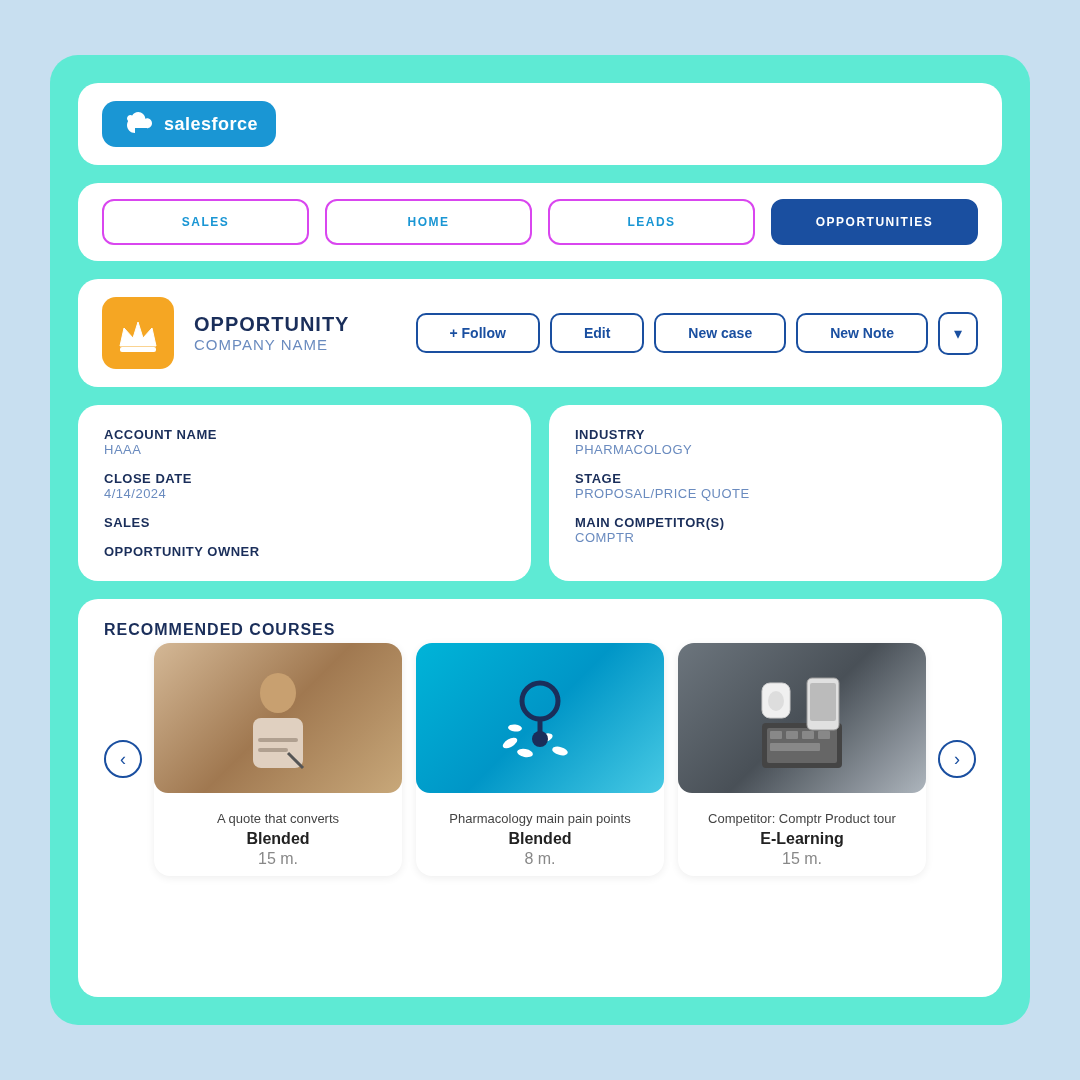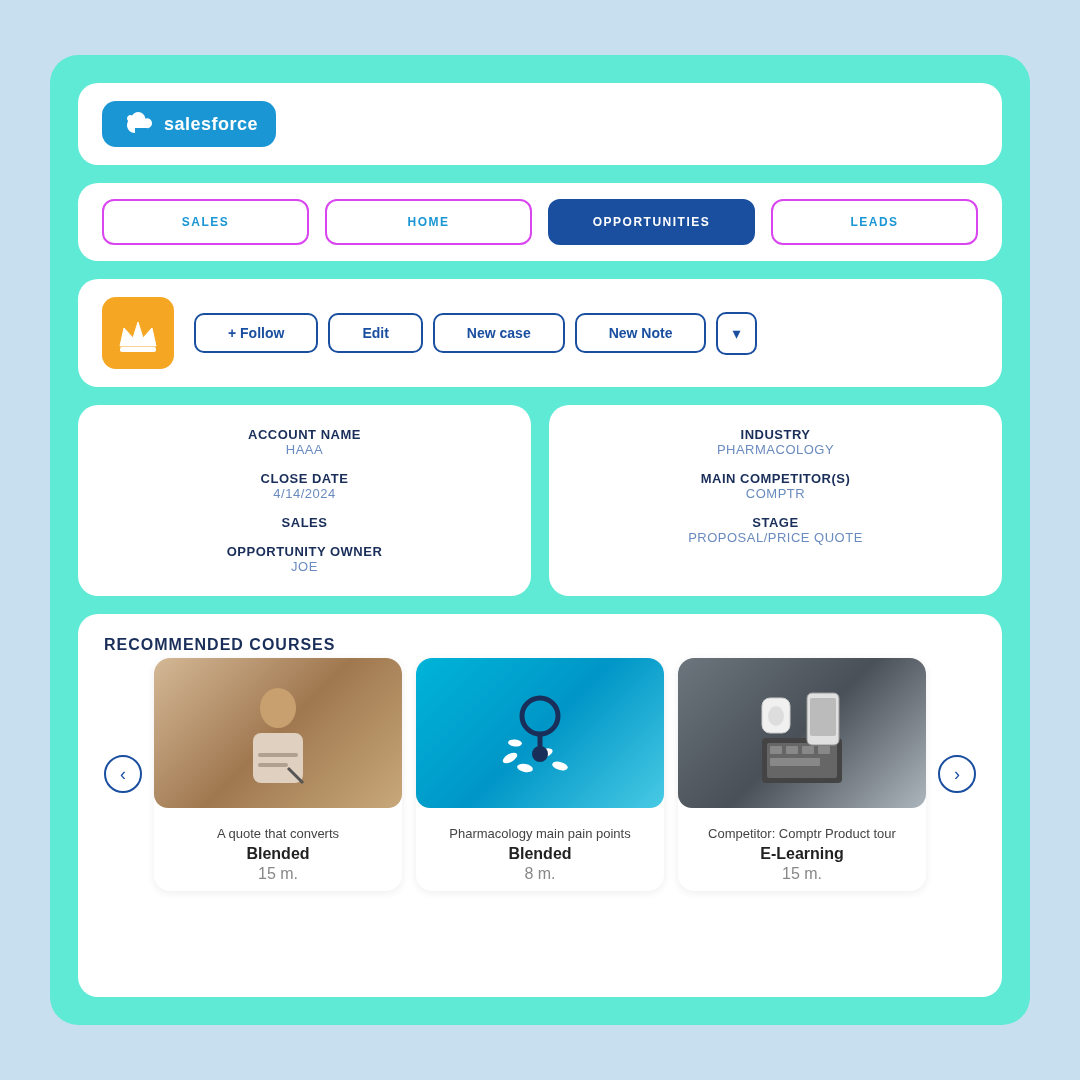--- a/index.html
+++ b/index.html
@@ -127,21 +127,20 @@
       border-radius: 10px;
       background: white;
       color: #1a4fa0;
       font-size: 16px;
       cursor: pointer;
     }
     
     .details-row {
       display: flex;
       gap: 18px;
-      text-align: center;
     }
     .details-card {
       background: white;
       border-radius: 20px;
       padding: 22px 26px;
       flex: 1;
       display: flex;
       flex-direction: column;
       gap: 14px;
     }
@@ -258,31 +257,35 @@
       <svg width="36" height="26" viewBox="0 0 36 26" fill="none">
         <path d="M15 22C10.5 22 7 18.5 7 14C7 12.5 7.4 11.1 8.1 9.9C7.4 9.3 7 8.4 7 7.5C7 5.6 8.6 4 10.5 4C11.1 4 11.7 4.2 12.2 4.5C13.4 2.4 15.7 1 18.2 1C22 1 25.1 4 25.3 7.7C25.8 7.5 26.4 7.3 27 7.3C29.8 7.3 32 9.5 32 12.3C32 15.1 29.8 17.3 27 17.3H27V17H15V22Z" fill="white"></path>
       </svg>
       <span class="salesforce-text">salesforce</span>
     </div>
   </div>
 
   <div class="nav-card">
     <button class="nav-btn">SALES</button>
     <button class="nav-btn">HOME</button>
+    <button class="nav-btn">LEADS</button>
     <button class="nav-btn active">OPPORTUNITIES</button>
-    <button class="nav-btn">LEADS</button>
   </div>
 
   <div class="opp-card">
     <div class="opp-icon">
       <svg width="44" height="38" viewBox="0 0 44 38" fill="none">
         <polygon points="4,32 8,14 17,24 22,8 27,24 36,14 40,32" fill="white" stroke="white" stroke-width="1"></polygon>
         <rect x="4" y="33" width="36" height="5" rx="2" fill="white"></rect>
       </svg>
     </div>
+    <div class="opp-title-block">
+      <div class="opp-title">OPPORTUNITY</div>
+      <div class="opp-subtitle">COMPANY NAME</div>
+    </div>
     <div class="opp-actions">
       <button class="action-btn">+ Follow</button>
       <button class="action-btn">Edit</button>
       <button class="action-btn">New case</button>
       <button class="action-btn">New Note</button>
       <button class="action-btn-dropdown">▾</button>
     </div>
   </div>
 
   <div class="details-row">
@@ -293,35 +296,34 @@
       </div>
       <div class="detail-item">
         <div class="detail-label">CLOSE DATE</div>
         <div class="detail-value">4/14/2024</div>
       </div>
       <div class="detail-item">
         <div class="detail-label">SALES</div>
       </div>
       <div class="detail-item">
         <div class="detail-label">OPPORTUNITY OWNER</div>
-        <div class="detail-value">JOE</div>
       </div>
     </div>
     <div class="details-card">
       <div class="detail-item">
         <div class="detail-label">INDUSTRY</div>
         <div class="detail-value">PHARMACOLOGY</div>
       </div>
       <div class="detail-item">
+        <div class="detail-label">STAGE</div>
+        <div class="detail-value">PROPOSAL/PRICE QUOTE</div>
+      </div>
+      <div class="detail-item">
         <div class="detail-label">MAIN COMPETITOR(S)</div>
         <div class="detail-value">COMPTR</div>
-      </div>
-      <div class="detail-item">
-        <div class="detail-label">STAGE</div>
-        <div class="detail-value">PROPOSAL/PRICE QUOTE</div>
       </div>
     </div>
   </div>
 
   <div class="courses-card">
     <div class="courses-title">RECOMMENDED COURSES</div>
     <div class="courses-carousel">
       <div class="carousel-arrow">‹</div>
       <div class="courses-list">
 

